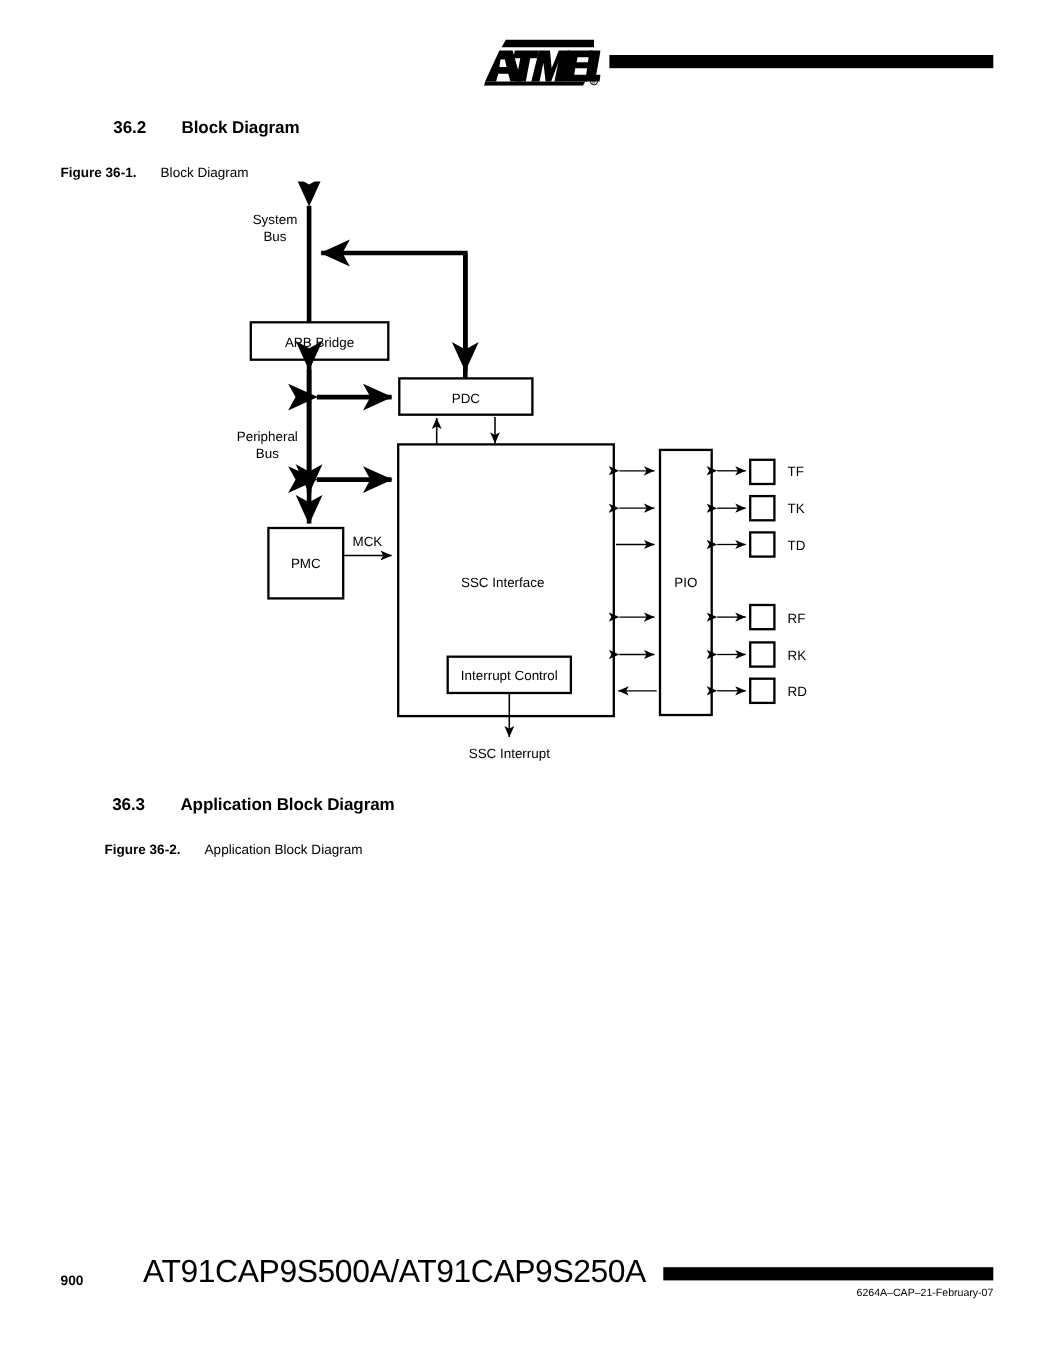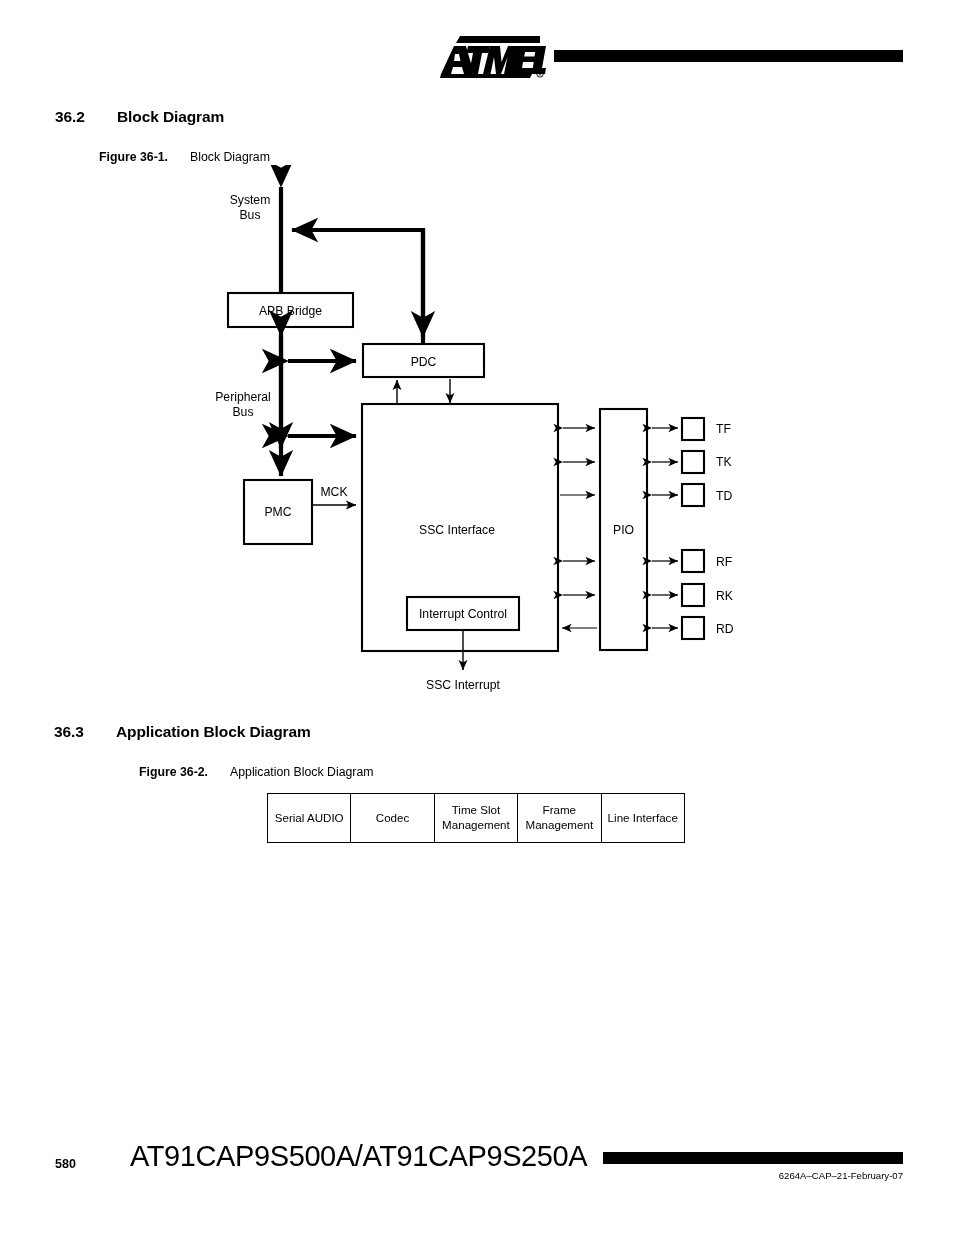--- a/index.html
+++ b/index.html
@@ -38,31 +38,31 @@
   .section-heading {
     position: absolute;
     font-size: 15.5px;
     font-weight: bold;
     letter-spacing: -0.1px;
     white-space: nowrap;
   }
   .section-heading .sec-num {
     display: inline-block;
     width: 62px;
+    margin-left: 48px;
   }
   .figure-caption {
     position: absolute;
     font-size: 12.3px;
     white-space: nowrap;
   }
   .figure-caption .fig-label {
     font-weight: bold;
     display: inline-block;
     width: 91px;
-    margin-left: 44px;
   }
 
   #heading-36-2 { left: 55px; top: 108px; }
   #caption-36-1 { left: 55px; top: 150px; }
   #heading-36-3 { left: 54px; top: 723px; }
   #caption-36-2 { left: 55px; top: 765px; padding-left: 40px; }
 
   
   #figure-1 {
     position: absolute;
@@ -355,28 +355,21 @@
   <span class="sec-num">36.3</span><span>Application Block Diagram</span>
 </div>
 
 <div class="figure-caption" id="caption-36-2">
   <span class="fig-label">Figure 36-2.</span><span>Application Block Diagram</span>
 </div>
 
 <div id="figure-2">
   <table id="app-table">
     <tbody>
-    <tr>
-      <td colspan="2">Serial AUDIO</td>
-      <td colspan="2">Codec</td>
-      <td colspan="2">Time Slot<br>Management</td>
-      <td colspan="2">Frame<br>Management</td>
-      <td colspan="2">Line Interface</td>
-    </tr>
   </tbody>
     </table>
 </div>
 
 <div id="page-footer"></div>
-<div id="footer-page-num">580</div>
+<div id="footer-page-num">900</div>
 <div id="footer-title">AT91CAP9S500A/AT91CAP9S250A</div>
 <div id="footer-rule"></div>
 <div id="footer-docid">6264A–CAP–21-February-07</div>
 
 </body></html>

